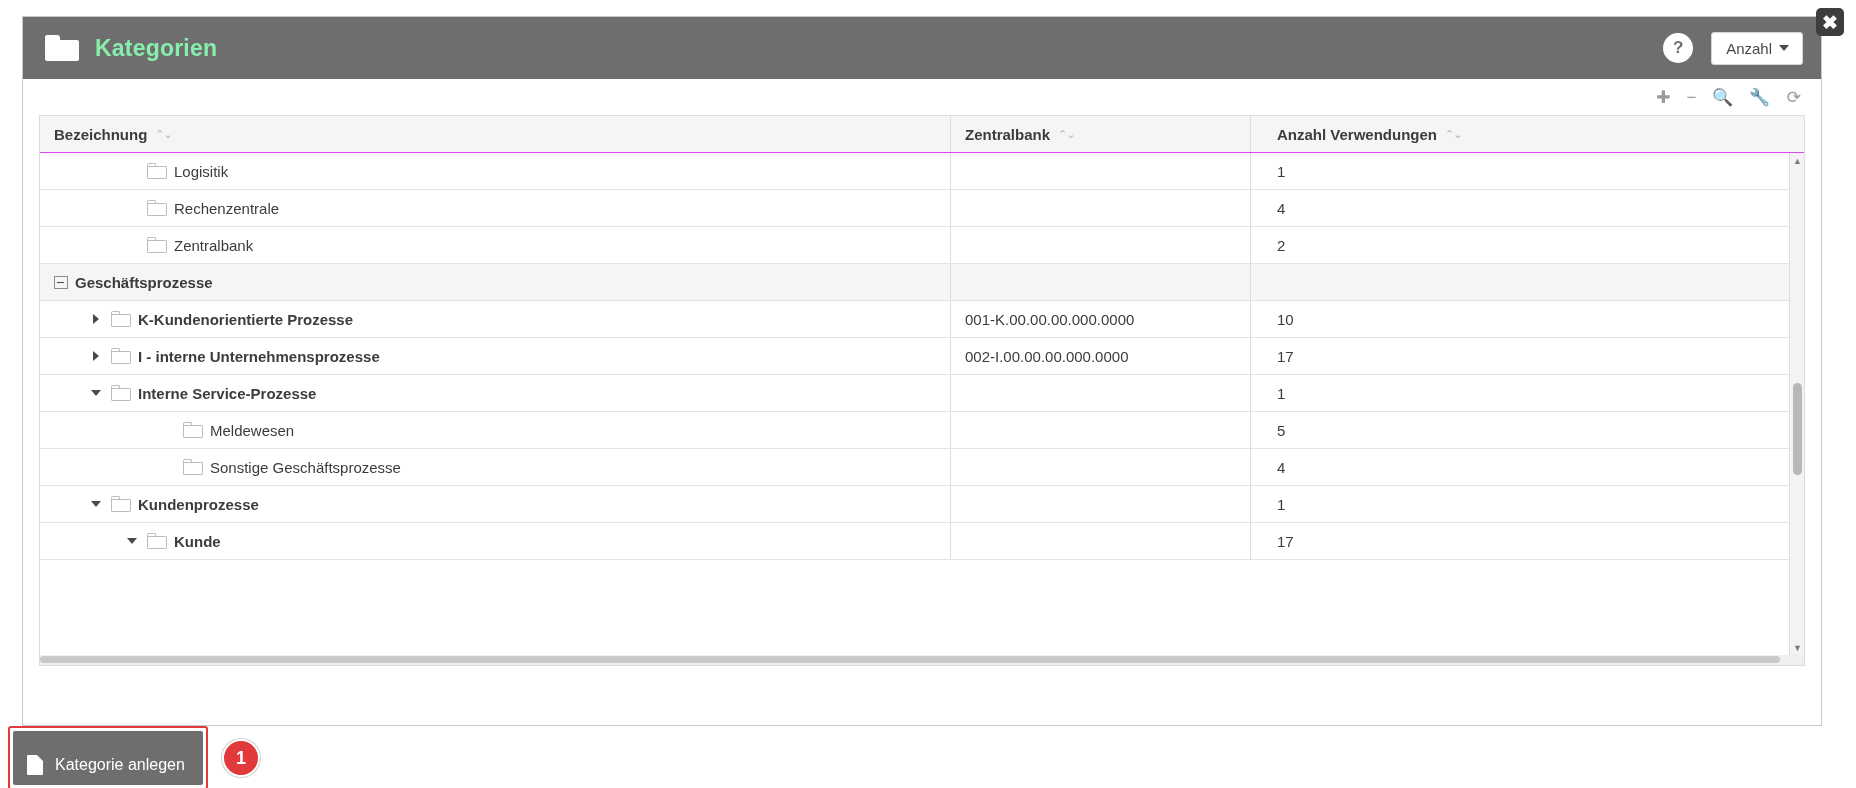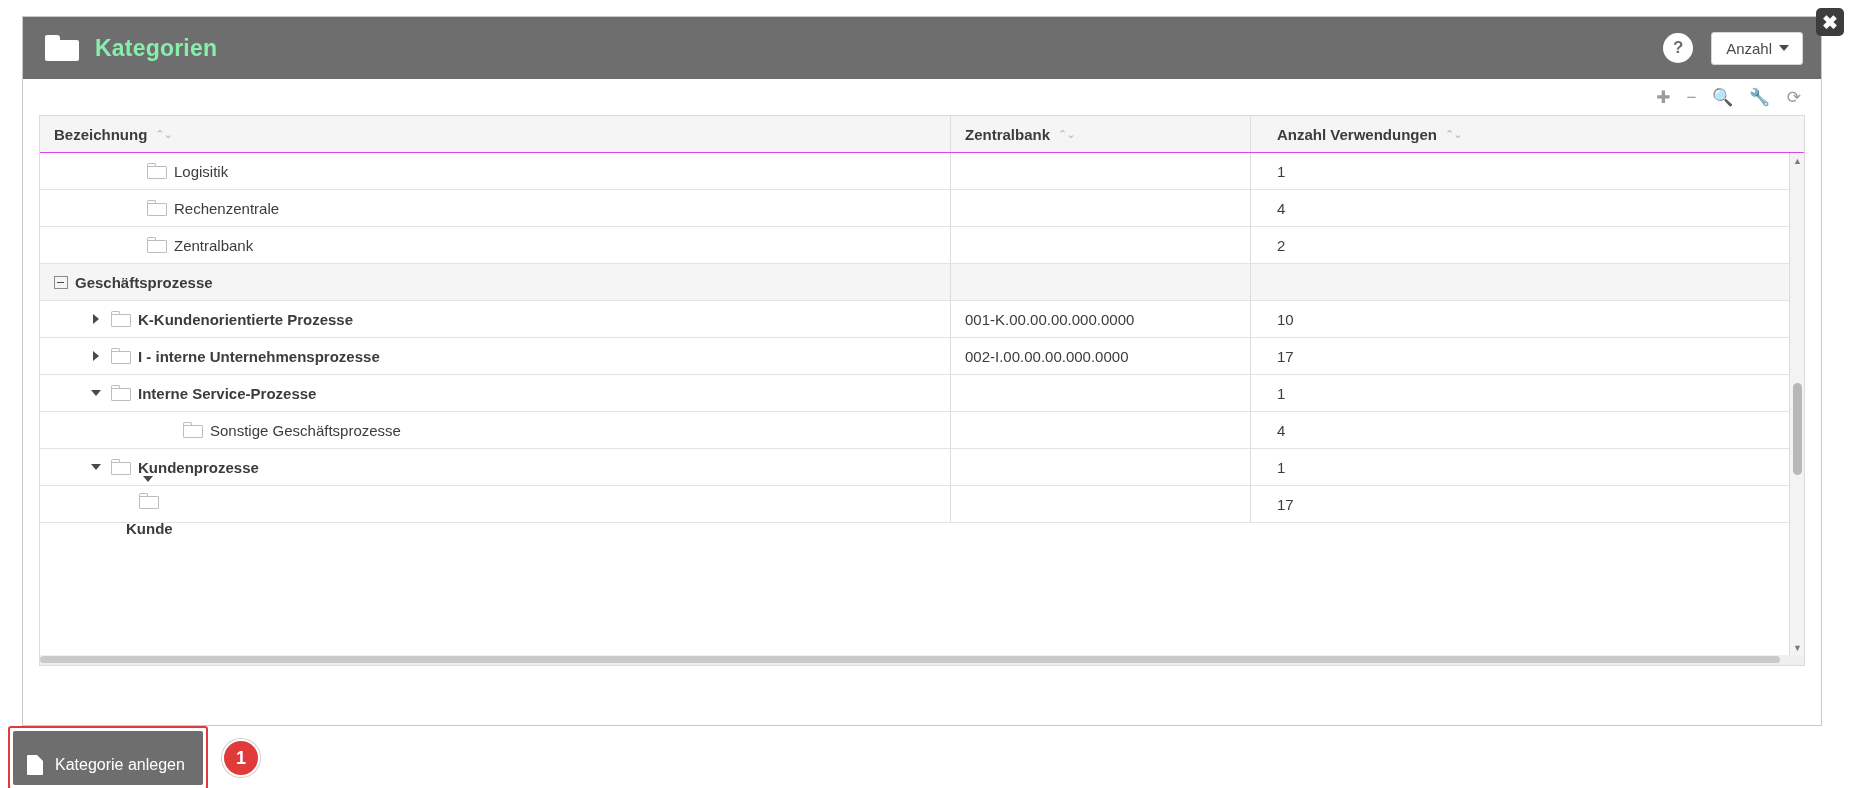--- a/index.html
+++ b/index.html
@@ -524,20 +524,38 @@
             </div>
           </div>
           <div class="row">
             <div class="cell col-a">
               <span class="label-wrap" style="padding-left: 122px;">
                 <span class="twisty none"></span>
                 <span class="folder-sm">
                   <span class="t"></span>
                   <span class="b"></span>
                 </span>
+                <span>Meldewesen</span>
+              </span>
+            </div>
+            <div class="cell col-b">
+              <span></span>
+            </div>
+            <div class="cell col-c">
+              <span>5</span>
+            </div>
+          </div>
+          <div class="row">
+            <div class="cell col-a">
+              <span class="label-wrap" style="padding-left: 122px;">
+                <span class="twisty none"></span>
+                <span class="folder-sm">
+                  <span class="t"></span>
+                  <span class="b"></span>
+                </span>
                 <span>Sonstige Geschäftsprozesse</span>
               </span>
             </div>
             <div class="cell col-b">
               <span></span>
             </div>
             <div class="cell col-c">
               <span>4</span>
             </div>
           </div>
@@ -554,21 +572,21 @@
             </div>
             <div class="cell col-b">
               <span></span>
             </div>
             <div class="cell col-c">
               <span>1</span>
             </div>
           </div>
           <div class="row">
             <div class="cell col-a">
-              <span class="label-wrap bold" style="padding-left: 86px; flex-direction: column;">
+              <span class="label-wrap bold" style="padding-left: 86px;">
                 <span class="twisty down"></span>
                 <span class="folder-sm">
                   <span class="t"></span>
                   <span class="b"></span>
                 </span>
                 <span>Kunde</span>
               </span>
             </div>
             <div class="cell col-b">
               <span></span>

